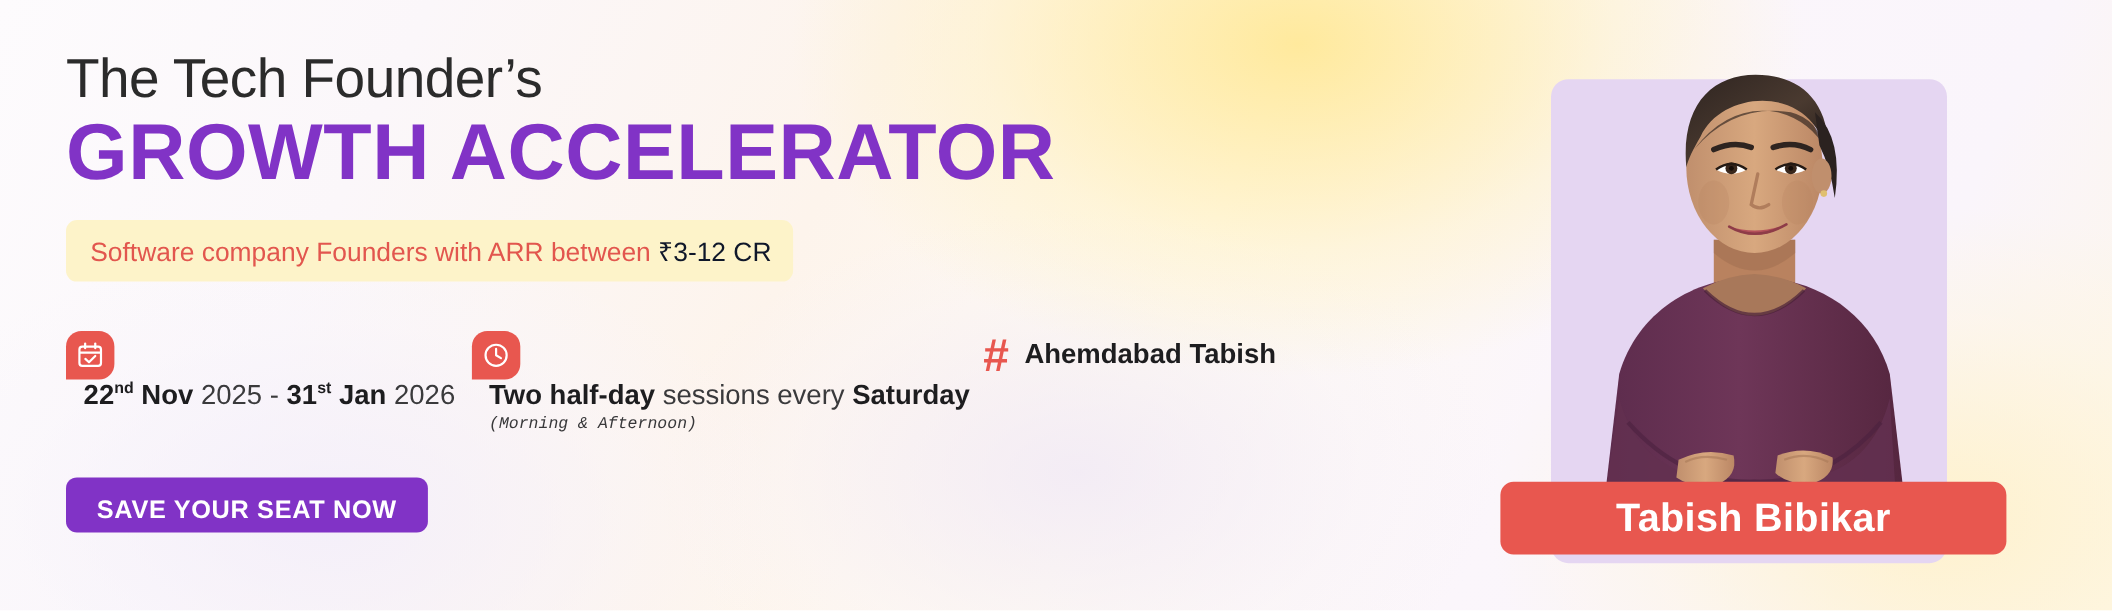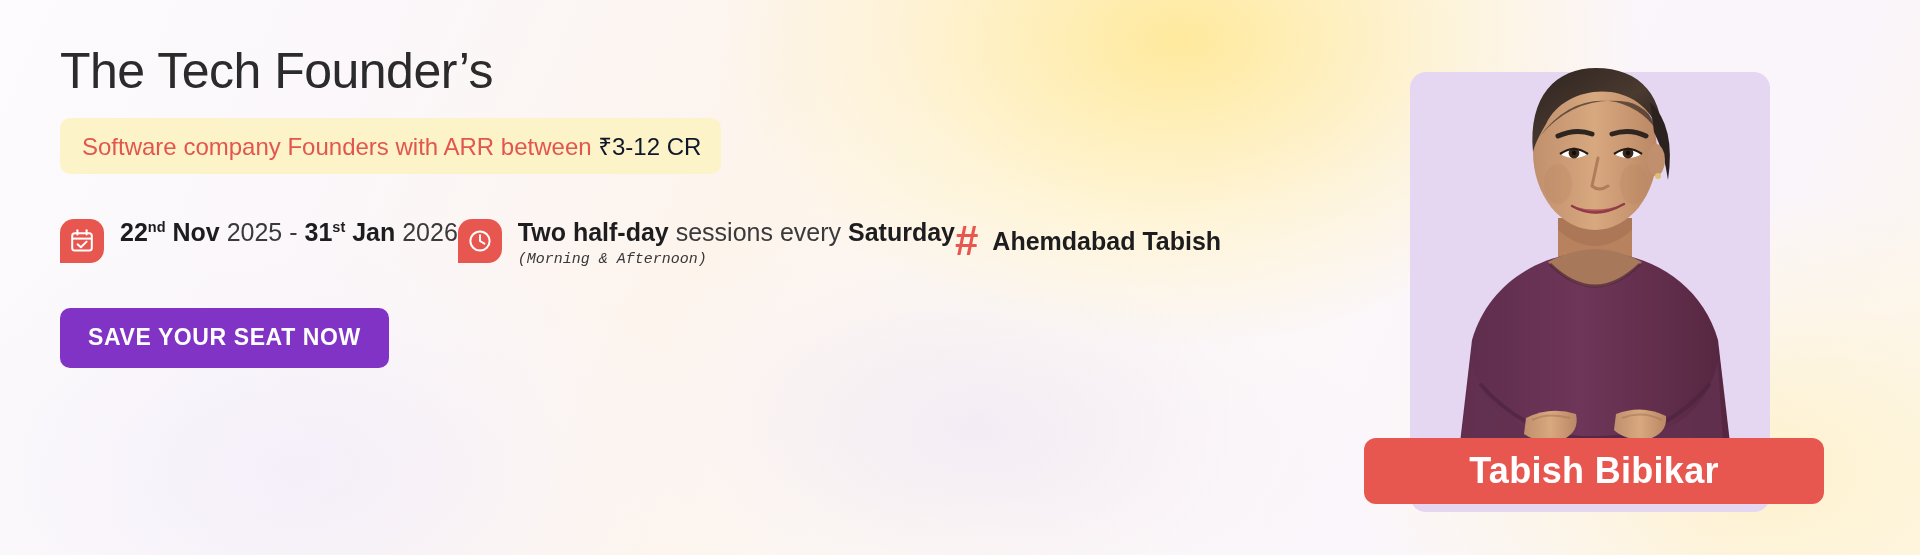--- a/index.html
+++ b/index.html
@@ -64,21 +64,21 @@
   .eligibility .strong { font-weight: 400; color: #0f172a; margin-top: 48px; }
 
   
   .info-row {
     display: flex;
     align-items: flex-start;
     margin-top: 44px;
     gap: 0;
   }
 
-  .info-item { display: flex; align-items: flex-start; }
+  .info-item { display: flex; align-items: flex-start; flex-direction: column; }
 
   .badge {
     width: 44px;
     height: 44px;
     flex: 0 0 44px;
     background: #e8574f;
     border-radius: 14px 14px 14px 0;
     display: flex;
     align-items: center;
     justify-content: center;
@@ -126,21 +126,21 @@
   }
 
   
   .cta {
     display: inline-block;
     margin-top: 40px;
     background: #8133c6;
     color: #ffffff;
     border: none;
     border-radius: 10px;
-    padding: 16px 28px 17px 28px;
+    padding: 16px 28px 7px 28px;
     font-family: "Liberation Sans", sans-serif;
     font-size: 23px;
     font-weight: 700;
     letter-spacing: 0.6px;
     cursor: pointer;
   }
 
   
   .speaker {
     position: absolute;
@@ -190,20 +190,21 @@
   }
 </style>
 </head>
 <body>
 
 <div class="banner">
 
   <div class="content">
 
     <div class="headline-1">The Tech Founder’s</div>
+    <div class="headline-2">GROWTH ACCELERATOR</div>
 
     <div class="eligibility">
       <span>Software company Founders with ARR between </span><span class="strong">₹3-12 CR</span>
     </div>
 
     <div class="info-row">
 
       <div class="info-item">
         <div class="badge">
           <svg width="26" height="26" viewBox="0 0 26 26" fill="none">

